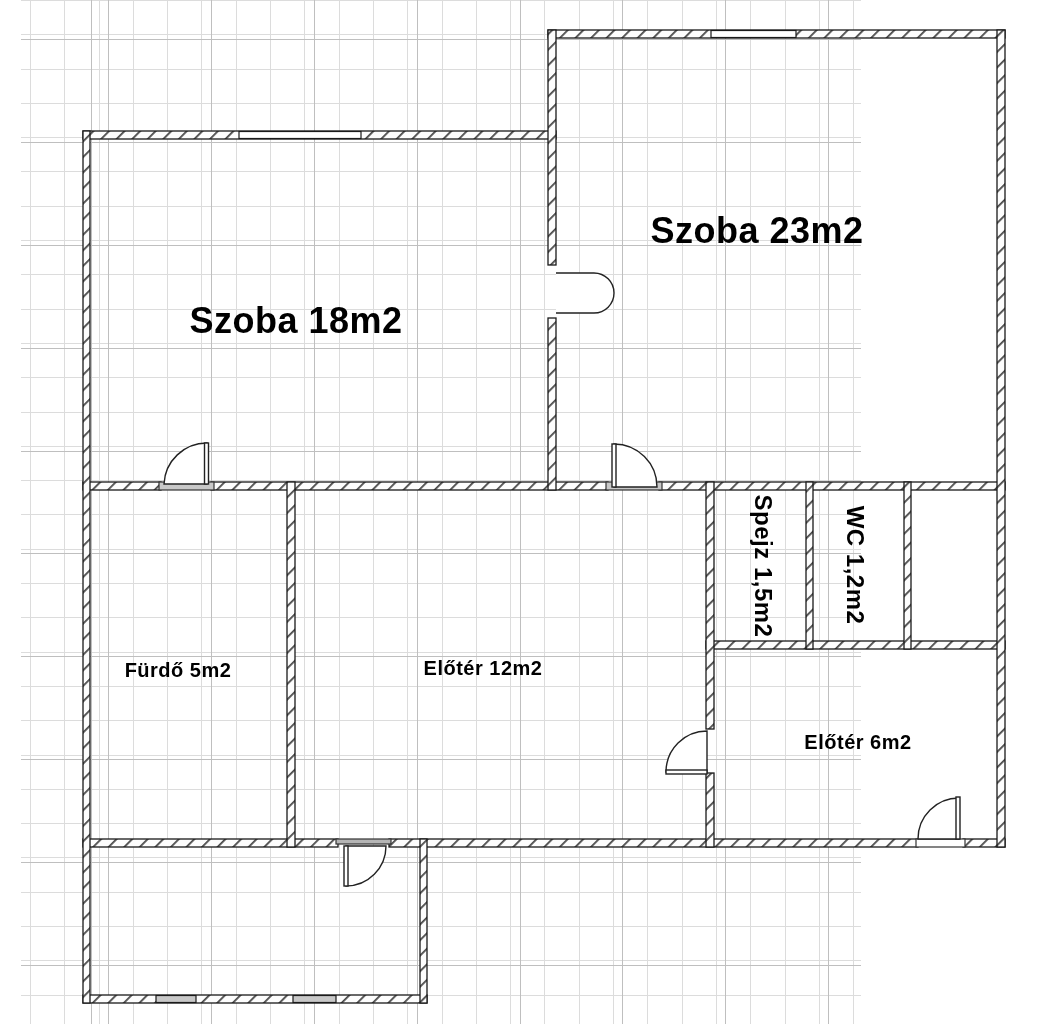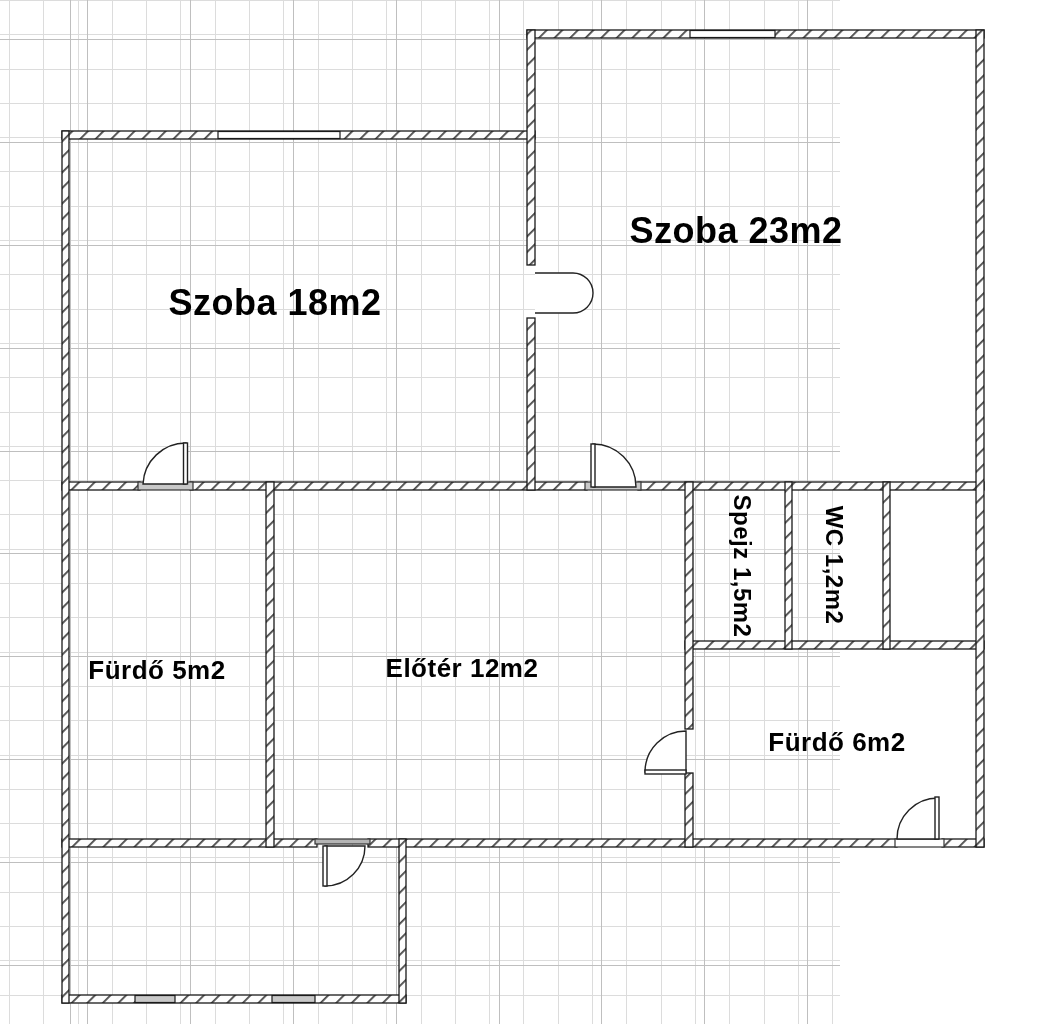--- a/index.html
+++ b/index.html
@@ -15,38 +15,39 @@
     width: 840px;
     height: 1024px;
     background-color: #ffffff;
     
     background-image:
       repeating-linear-gradient(to right,  #bfbfbf 0 1px, transparent 1px 102.9px),
       repeating-linear-gradient(to bottom, #bfbfbf 0 1px, transparent 1px 102.9px),
       repeating-linear-gradient(to right,  #dcdcdc 0 1px, transparent 1px 34.3px),
       repeating-linear-gradient(to bottom, #dcdcdc 0 1px, transparent 1px 34.3px);
     background-position: 87px 0, 0 39px, 9px 0, 0 0;
+    margin-left: 21px;
   }
   .plan-svg {
     position: absolute;
     left: 0; top: 0;
     width: 1056px;
     height: 1024px;
   }
   .room-label {
     position: absolute;
     transform: translate(-50%, -50%);
     font-weight: bold;
     color: #000000;
     white-space: nowrap;
     line-height: 1;
     letter-spacing: 0.5px;
   }
   .lbl-lg { font-size: 36px; }
-  .lbl-md { font-size: 26px; }
+  .lbl-md { font-size: 20px; }
   .lbl-sm { font-size: 24px; }
   .rot90 { transform: translate(-50%, -50%) rotate(90deg); }
 </style>
 </head>
 <body>
 
 <div class="plan">
 
   <svg class="plan-svg" viewBox="0 0 1056 1024" xmlns="http://www.w3.org/2000/svg">
     <defs>
@@ -123,26 +124,26 @@
 
       <g>
         <path fill="#ffffff" d="M 325,846 L 365,846 A 40,40 0 0 1 325,886 Z"></path>
         <rect x="323" y="846" width="4" height="40" fill="#ffffff"></rect>
       </g>
     </g>
   </svg>
 
   <div class="room-label lbl-lg" style="left:736px; top:231px;">Szoba 23m2</div>
 
-  <div class="room-label lbl-lg" style="left:275px; top:303px;">Szoba 18m2</div>
+  <div class="room-label lbl-lg" style="left:275px; top:321px;">Szoba 18m2</div>
 
   <div class="room-label lbl-md" style="left:157px; top:670px;">Fürdő 5m2</div>
 
   <div class="room-label lbl-md" style="left:462px; top:668px;">Előtér 12m2</div>
 
   <div class="room-label lbl-sm rot90" style="left:742px; top:566px;">Spejz 1,5m2</div>
 
   <div class="room-label lbl-sm rot90" style="left:834px; top:565px;">WC 1,2m2</div>
 
-  <div class="room-label lbl-md" style="left:837px; top:742px;">Fürdő 6m2</div>
+  <div class="room-label lbl-md" style="left:837px; top:742px;">Előtér 6m2</div>
 
 
 </div>
 
 </body></html>

